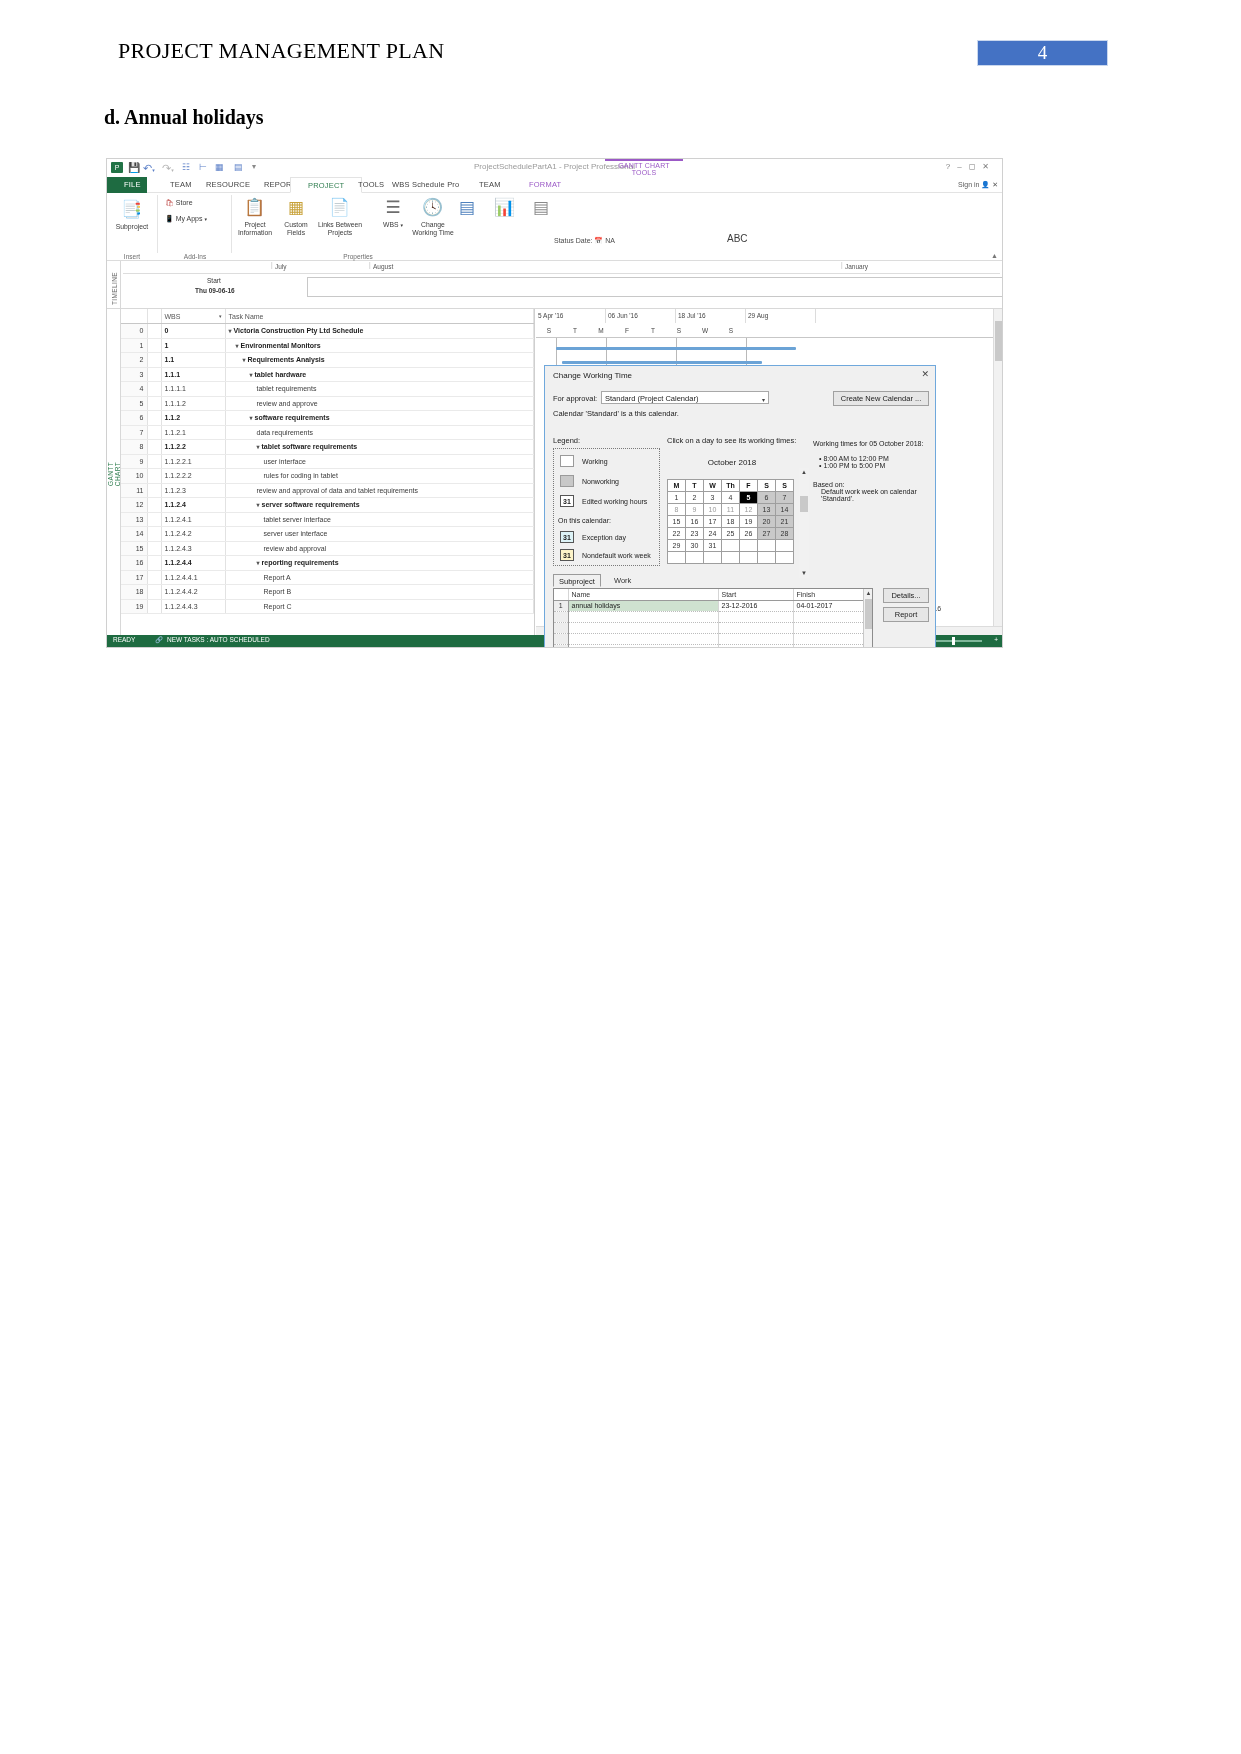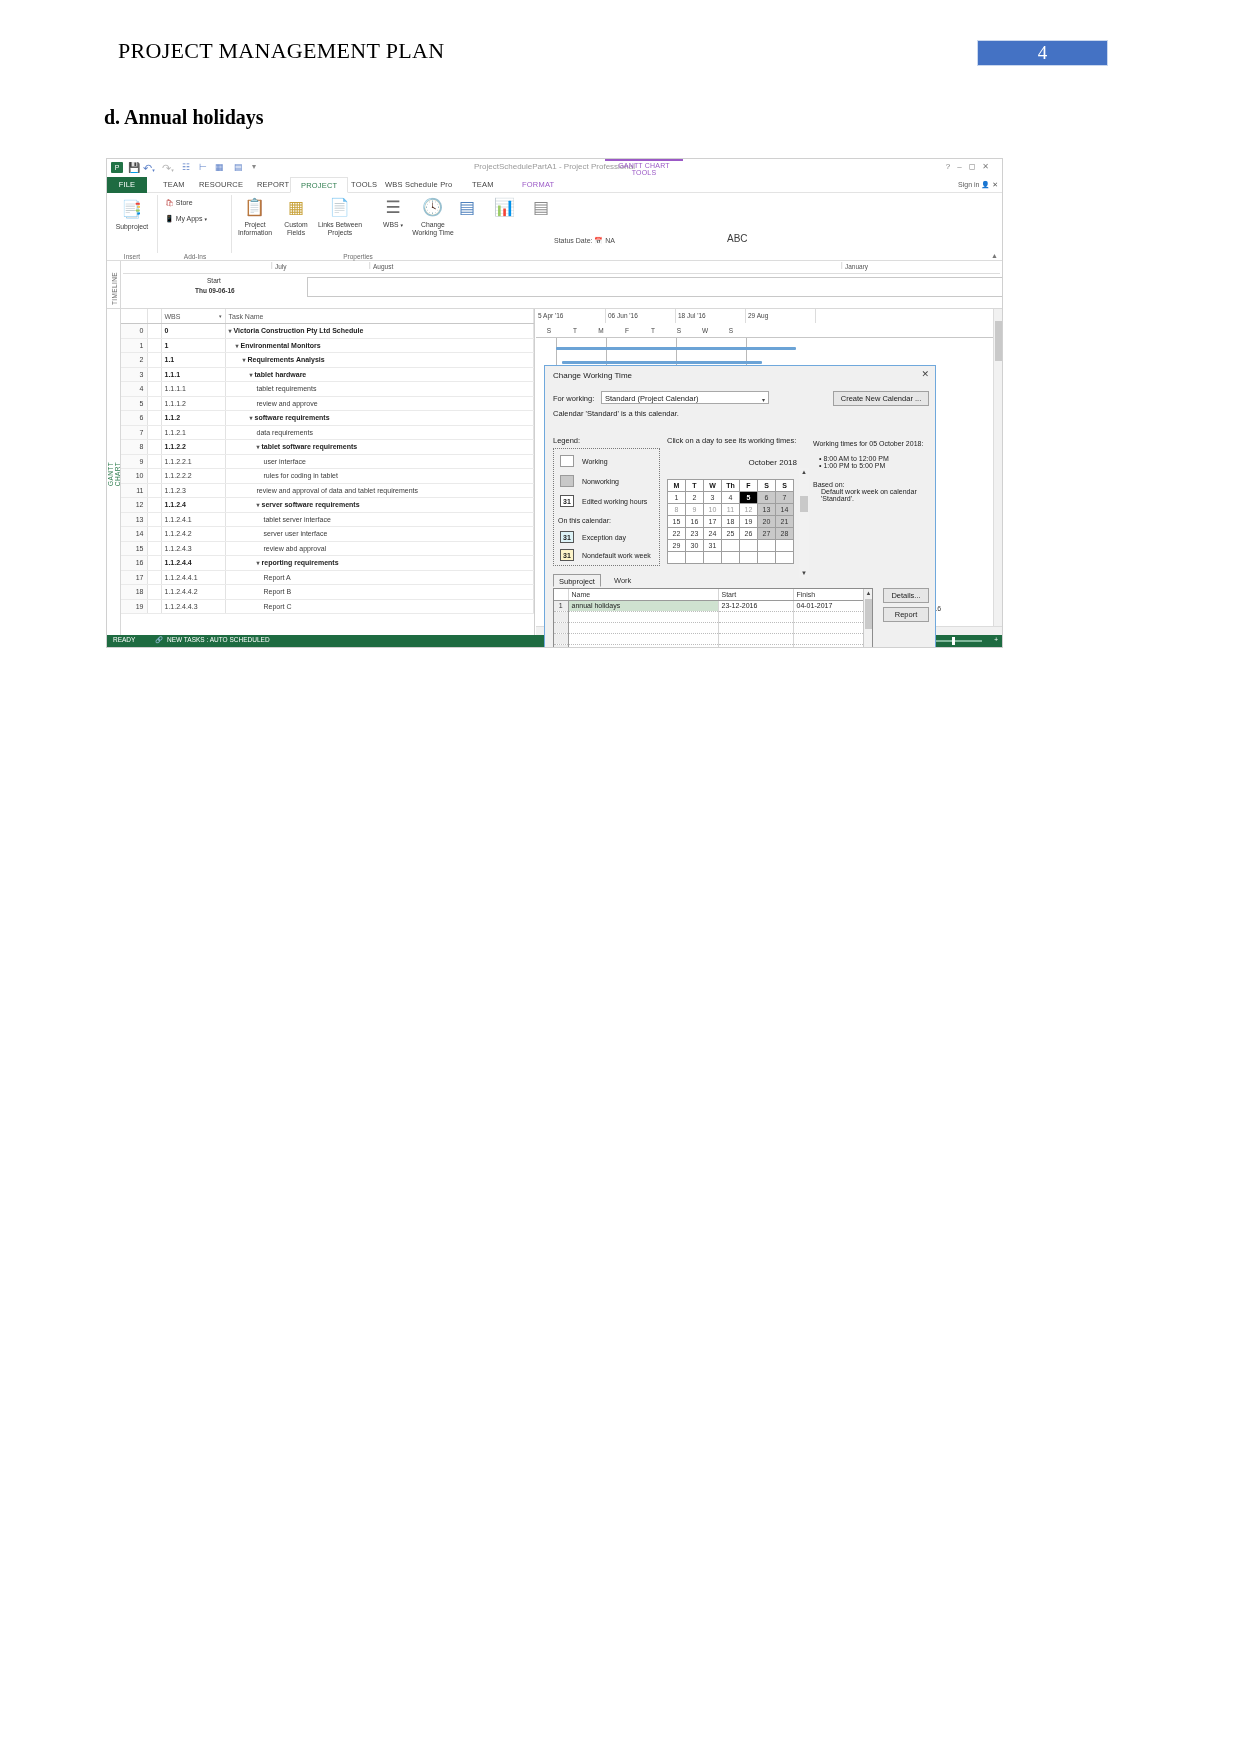--- a/index.html
+++ b/index.html
@@ -59,21 +59,21 @@
     color:#9b59c6; font-size:7px; letter-spacing:.2px;
   }
   #ribbon-contextual:before {
     content:""; position:absolute; left:0; right:0; top:-3px; height:2px; background:#9b59c6;
   }
   #win-ctrls { position:absolute; right:6px; top:3px; color:#7d7d7d; font-size:8px; letter-spacing:7px; }
 
   
   #tabstrip { position:relative; height:16px; background:#ffffff; border-bottom:1px solid #e3e3e3; }
   #tabstrip .tab { position:absolute; top:0; height:16px; line-height:16px; font-size:7.5px;
-                   color:#444; padding:0 10px; letter-spacing:.2px; }
+                   color:#444; padding:0 17px; letter-spacing:.2px; }
   #tabstrip .file { background:#1e6b41; color:#fff; left:0; width:40px; text-align:center; }
   #tabstrip .active { color:#2f7d4f; background:#fff; border:1px solid #e3e3e3; border-bottom:1px solid #fff; }
   #tabstrip .ctx { color:#9b59c6; }
   #signin { position:absolute; right:4px; top:0; height:16px; line-height:16px; font-size:7px; color:#5a5a5a; }
 
   
   #ribbon { position:relative; height:68px; background:#fff; border-bottom:1px solid #dcdcdc; }
   .rgroup { position:absolute; top:0; height:68px; }
   .rlabel { position:absolute; bottom:1px; width:100%; text-align:center; font-size:6.5px; color:#6d6d6d; }
   .rbtn { position:absolute; text-align:center; width:40px; font-size:6.8px; color:#3b3b3b; line-height:8px; }
@@ -167,21 +167,21 @@
   .lg-sw.work { background:#ffffff; }
   .lg-sw.nonwork { background:#c8c8c8; }
   .lg-sw.edited { background:#ffffff; font-size:7px; font-weight:bold; text-align:center;
                   line-height:12px; border:1px solid #555; }
   .lg-sw.exc { background:#ddf3f7; font-size:7px; font-weight:bold; text-align:center;
                line-height:12px; border:1px solid #555; }
   .lg-sw.ndw { background:#fcf3c8; font-size:7px; font-weight:bold; text-align:center;
                line-height:12px; border:1px solid #555; }
 
   #calwrap { position:absolute; left:122px; top:92px; width:130px; }
-  #calmonth { text-align:right; font-size:8px; color:#1b1b1b; margin-bottom:12px; }
+  #calmonth { text-align:center; font-size:8px; color:#1b1b1b; margin-bottom:12px; }
   table.cal { border-collapse:collapse; table-layout:fixed; width:126px; }
   table.cal th, table.cal td { width:18px; height:12px; border:1px solid #9e9e9e;
     text-align:center; font-size:7px; color:#333; background:#fff; }
   table.cal th { font-weight:bold; color:#111; }
   table.cal td.wknd { background:#c9c9c9; color:#333; }
   table.cal td.sel { background:#000; color:#fff; font-weight:bold; }
   table.cal td.grey { color:#9a9a9a; }
   table.cal td.empty { background:#fff; }
   #calscroll { position:absolute; right:-12px; top:10px; width:10px; height:110px; background:#f1f1f1; }
   #calscroll .ar { position:absolute; left:0; width:10px; height:9px; text-align:center;
@@ -574,21 +574,21 @@
     <span class="right" style="right:84px">−</span>
     <span class="right" style="right:4px">+</span>
     <div id="zoomtrack"></div>
     <div id="zoomthumb"></div>
   </div>
 
   <div id="dialog">
     <div id="dlg-title">Change Working Time</div>
     <div id="dlg-close" style="font-family:'Liberation Sans',sans-serif">✕</div>
 
-    <div class="dlg-lbl" style="left:8px; top:28px">For working:</div>
+    <div class="dlg-lbl" style="left:8px; top:28px">For approval:</div>
     <div class="dlg-input" style="left:56px; top:25px; width:168px">
       <span>Standard (Project Calendar)</span>
       <span class="caret">▾</span>
     </div>
     <div class="dlg-btn" style="left:288px; top:25px; width:96px">Create New Calendar ...</div>
 
     <div class="dlg-lbl" style="left:8px; top:43px">Calendar 'Standard' is a this calendar.</div>
 
     <div class="dlg-lbl" style="left:8px; top:70px">Legend:</div>
     <div id="legendbox">

